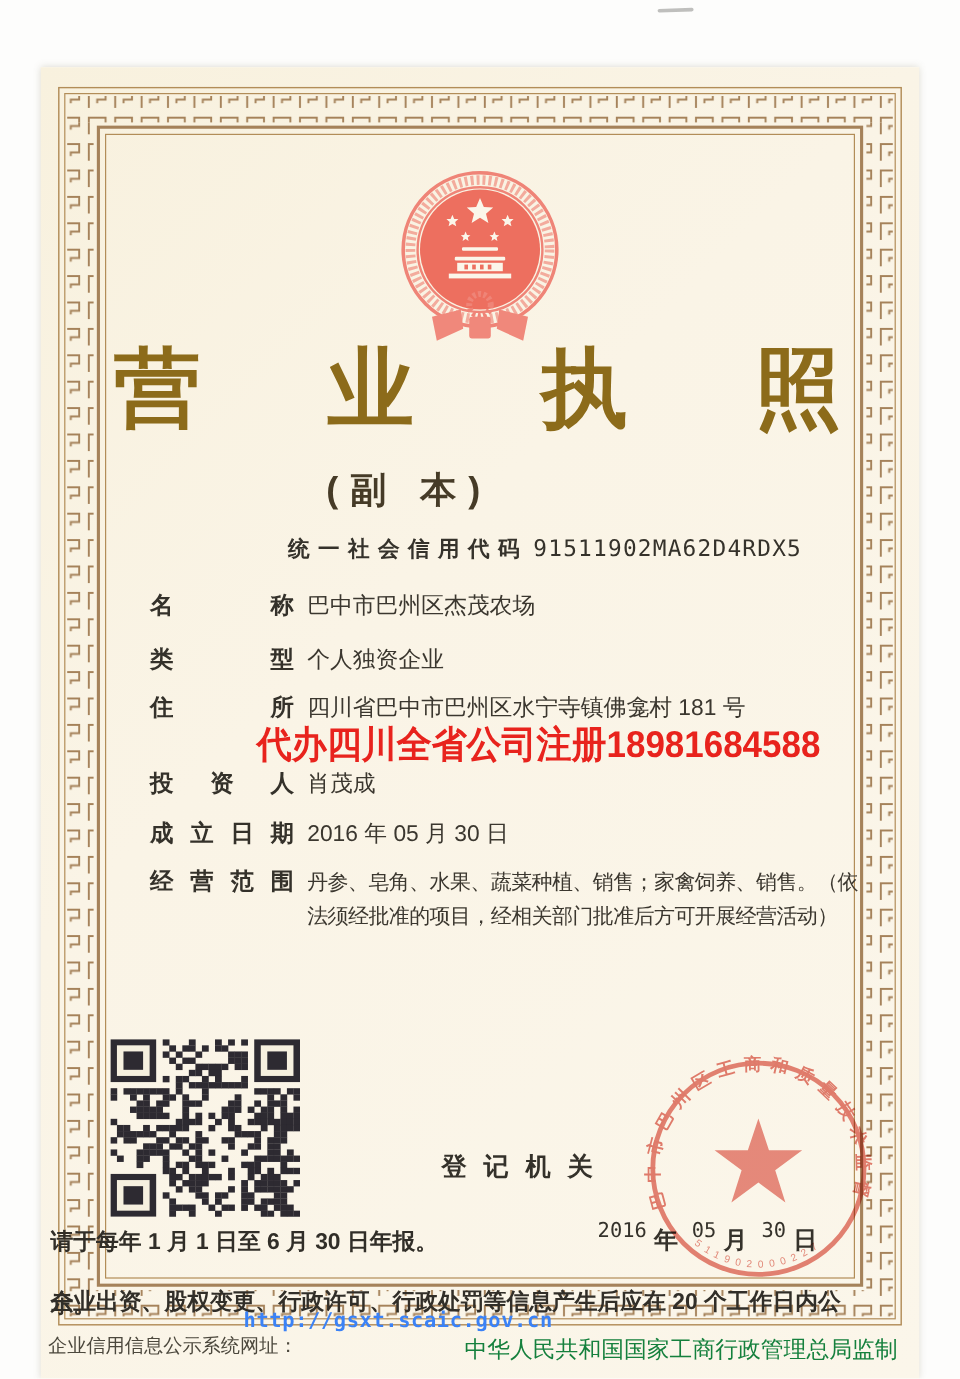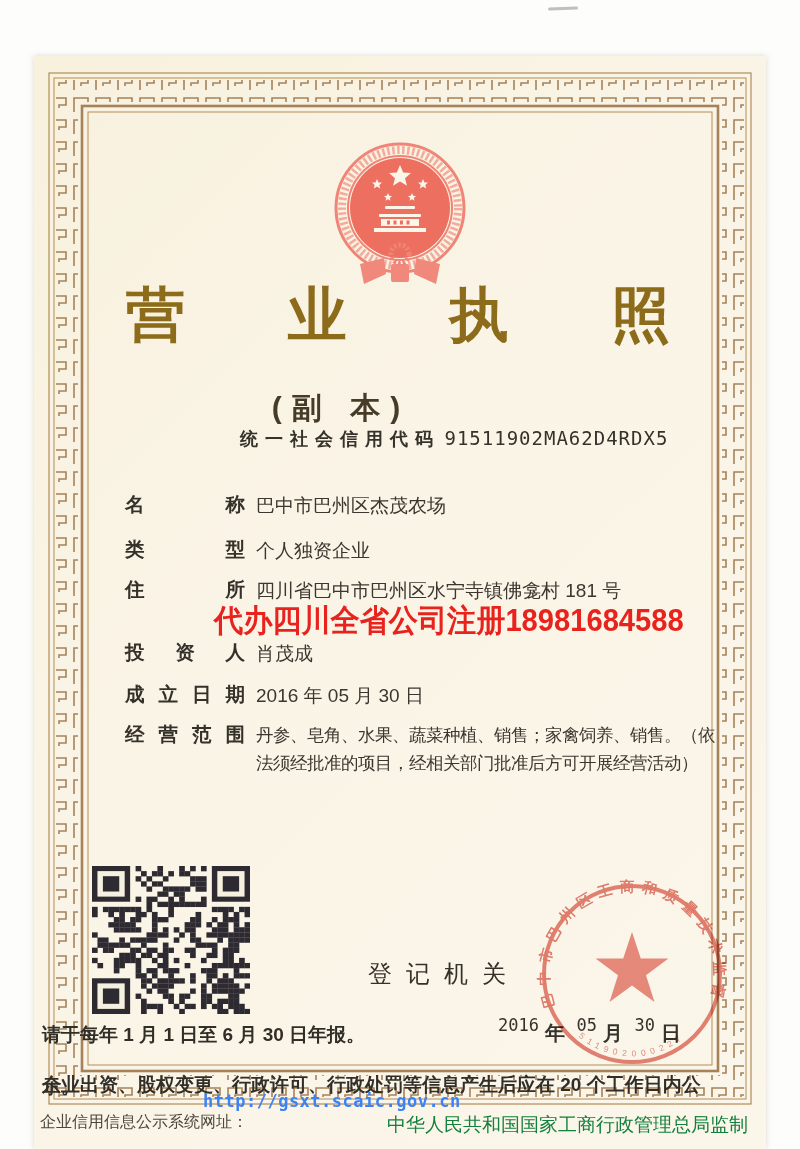--- a/index.html
+++ b/index.html
@@ -14,46 +14,46 @@
     position:absolute; left:34px; top:56px; width:732px; height:1093px;
     background:linear-gradient(135deg,#f8f1de 0%,#faf4e6 40%,#fbf6ea 100%);
     box-shadow:0 0 6px rgba(120,110,80,.25);
   }
   .scan-mark { position:absolute; left:548px; top:7px; width:30px; height:3px;
     background:#8d8d89; opacity:.55; transform:rotate(-2deg); border-radius:2px; }
   .border-svg { position:absolute; left:48px; top:72px; }
   .emblem { position:absolute; left:316px; top:124px; }
   .cert-title {
     position:absolute; left:0; top:276px; width:800px; text-align:center;
-    font-size:59px; font-weight:700; color:#8c6b1a;
+    font-size:72px; font-weight:700; color:#8c6b1a;
     letter-spacing:44px; padding-left:40px;
     font-family:"Liberation Serif","DejaVu Serif",serif;
   }
   .cert-subtitle {
     position:absolute; left:0; top:388px; width:672px; text-align:center;
     font-size:30px; font-weight:600; color:#463b27; letter-spacing:10px; padding-left:10px;
   }
-  .credit-line { position:absolute; left:240px; top:427px; white-space:nowrap; }
+  .credit-line { position:absolute; left:240px; top:445px; white-space:nowrap; }
   .credit-label { font-size:18px; font-weight:600; letter-spacing:7px; color:#35322b; }
   .credit-code { font-size:19px; font-family:"DejaVu Sans Mono","Liberation Mono",monospace;
     color:#35322b; letter-spacing:1px; }
   .field-row { position:absolute; left:125px; display:flex; align-items:flex-start; }
   .field-label { display:flex; justify-content:space-between; width:120px;
     font-size:19.5px; font-weight:600; color:#34312a; flex:none; }
   .field-value { margin-left:11px; font-size:19px; color:#3b372f; width:474px; line-height:1.6; }
   .scope-value { font-size:17.5px; letter-spacing:-0.5px; }
   .watermark {
     position:absolute; left:214px; top:600px; white-space:nowrap;
     font-size:31px; font-weight:700; color:#e8231d;
     transform:scaleX(.94); transform-origin:left; z-index:3;
   }
   .qr-wrap { position:absolute; left:92px; top:866px; width:158px; height:148px; }
   .qr-wrap svg { width:100%; height:100%; }
   .registry-label { position:absolute; left:368px; top:958px;
-    font-size:24px; font-weight:400; letter-spacing:14px; color:#34312a; }
+    font-size:21px; font-weight:700; letter-spacing:14px; color:#34312a; }
   .issue-date { position:absolute; left:492px; top:1020px; white-space:nowrap;
     font-size:20px; font-weight:600; color:#35322b; z-index:3; }
   .issue-date .num { font-family:"DejaVu Sans Mono","Liberation Mono",monospace;
     font-size:17px; font-weight:400; position:relative; top:-9px; padding:0 6px; }
   .seal-svg { position:absolute; left:534px; top:876px; z-index:4;
     mix-blend-mode:multiply; opacity:.82; }
   .notice-line { position:absolute; left:42px; font-size:19px; font-weight:600;
     color:#312e28; z-index:2; white-space:nowrap; }
   .gov-url { position:absolute; left:203px; top:1091px; z-index:2;
     font-family:"DejaVu Sans Mono","Liberation Mono",monospace;

